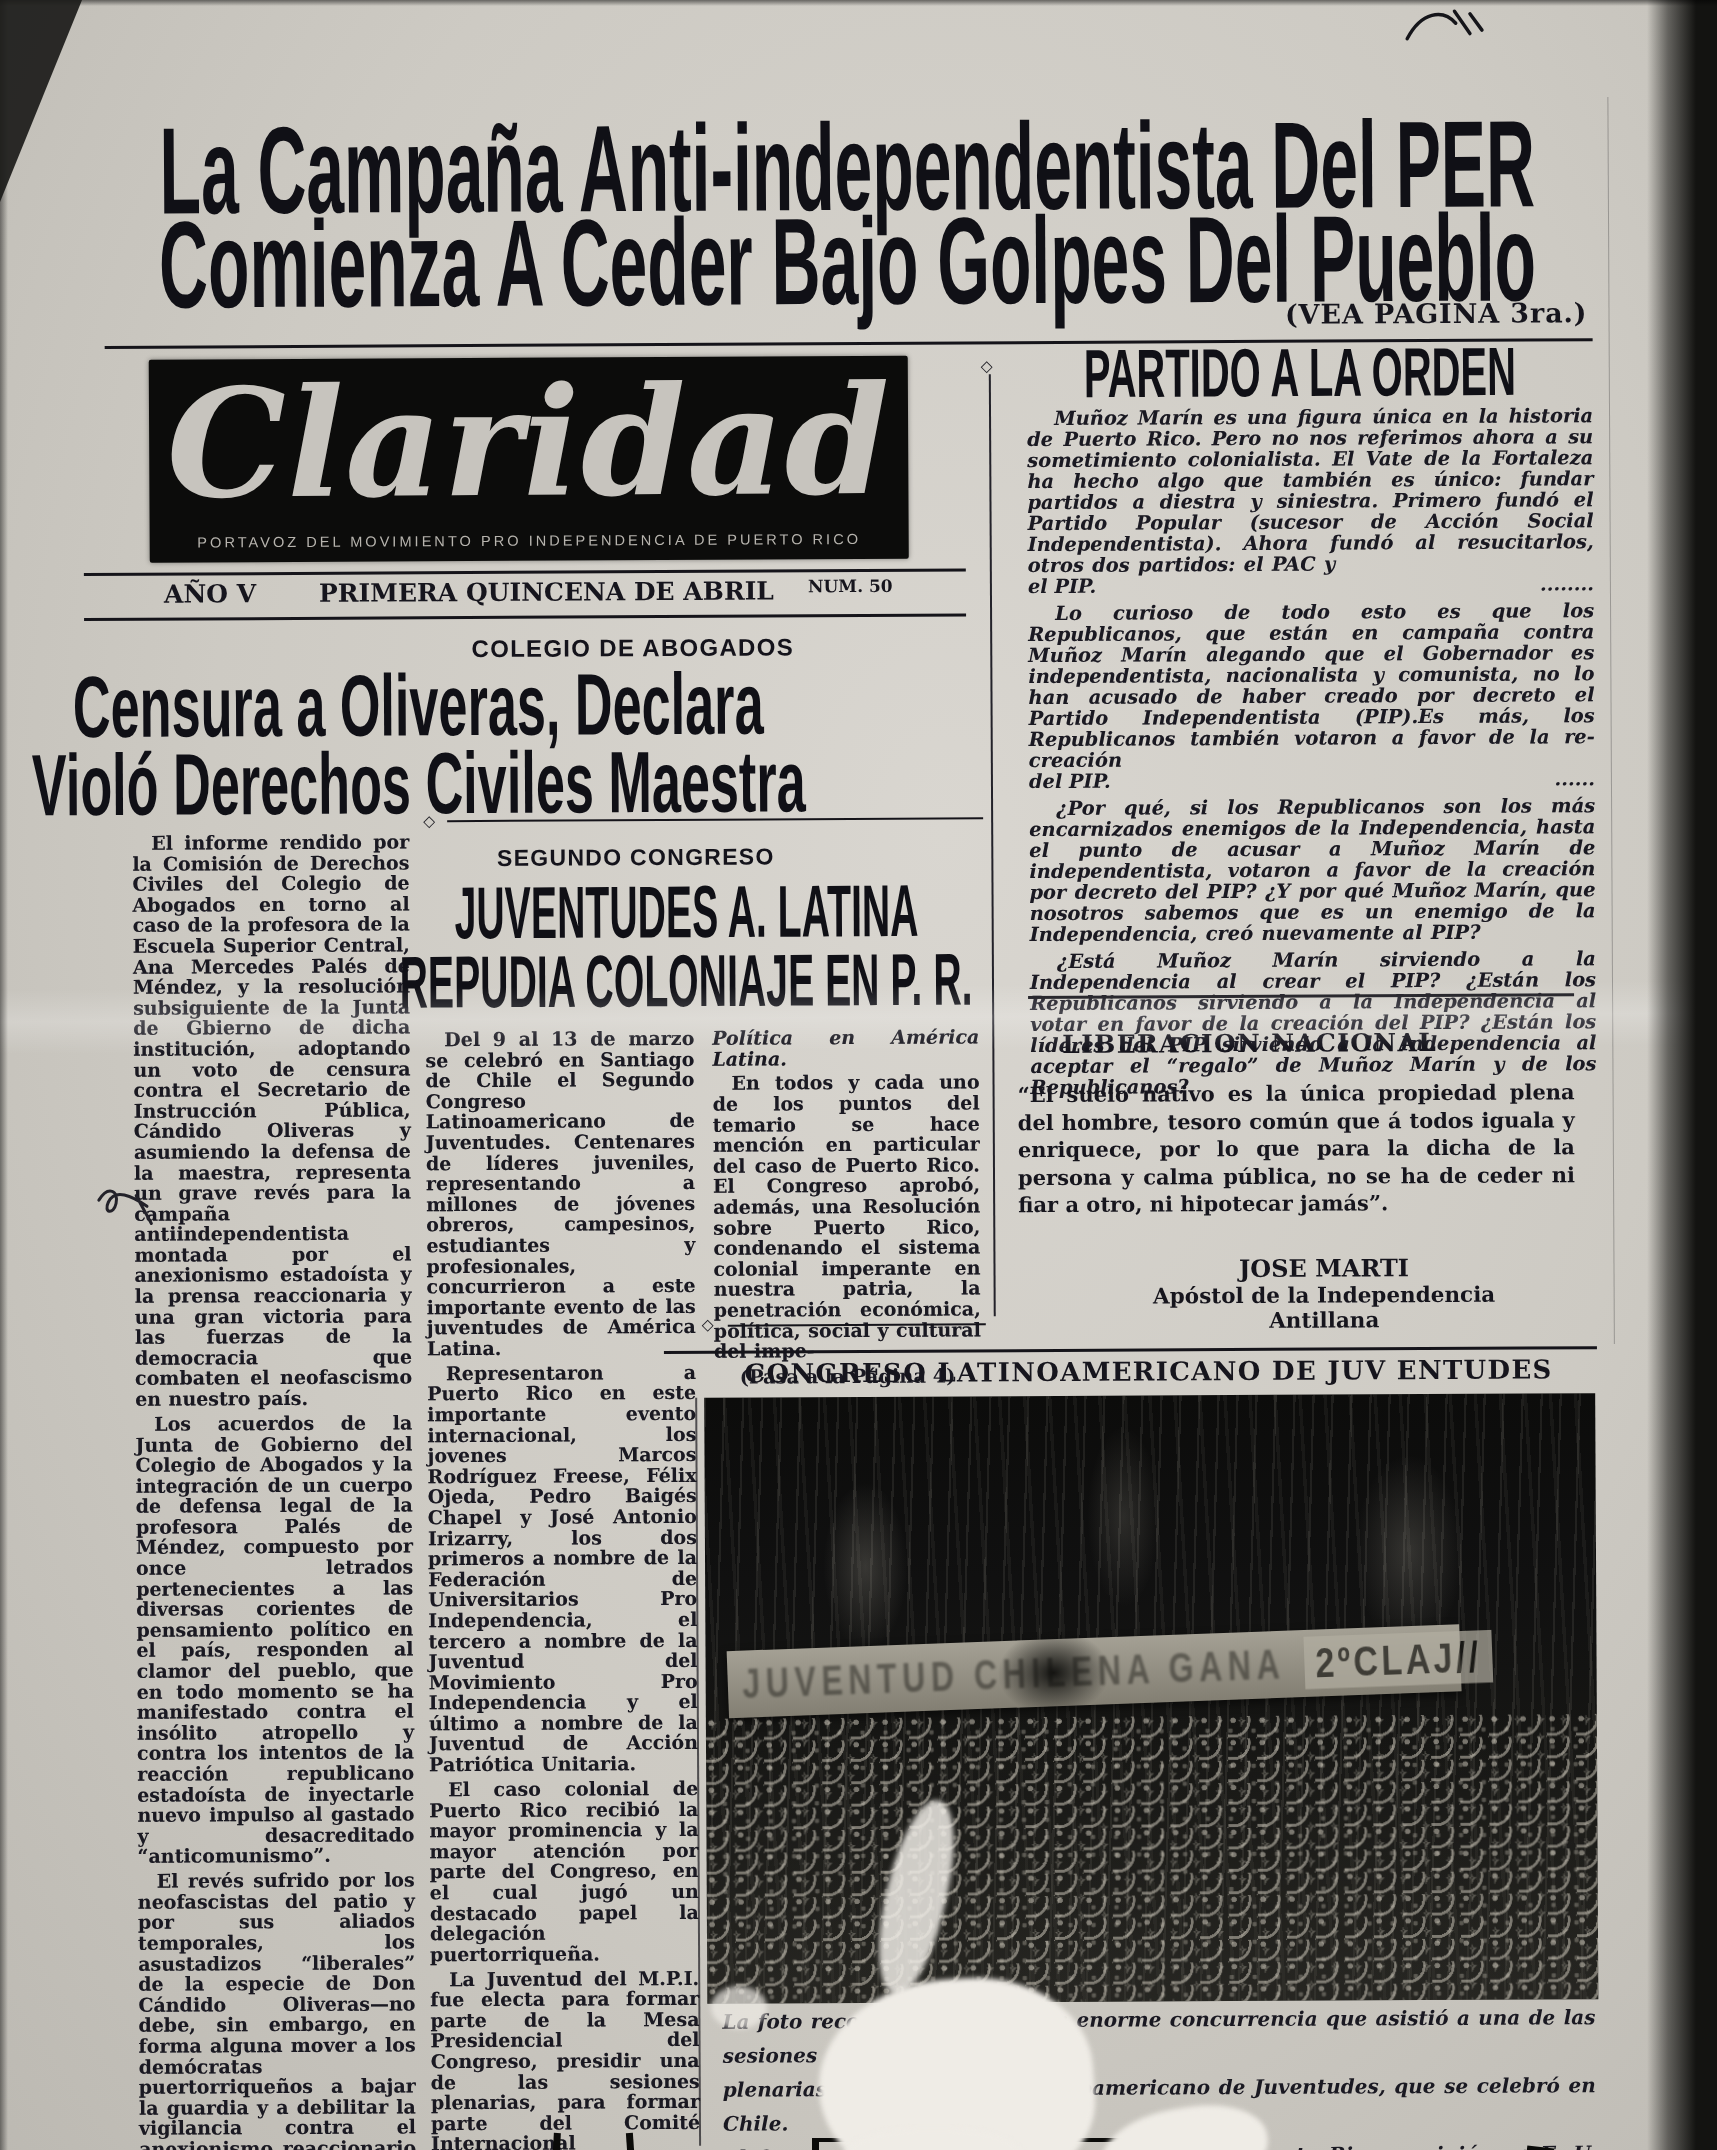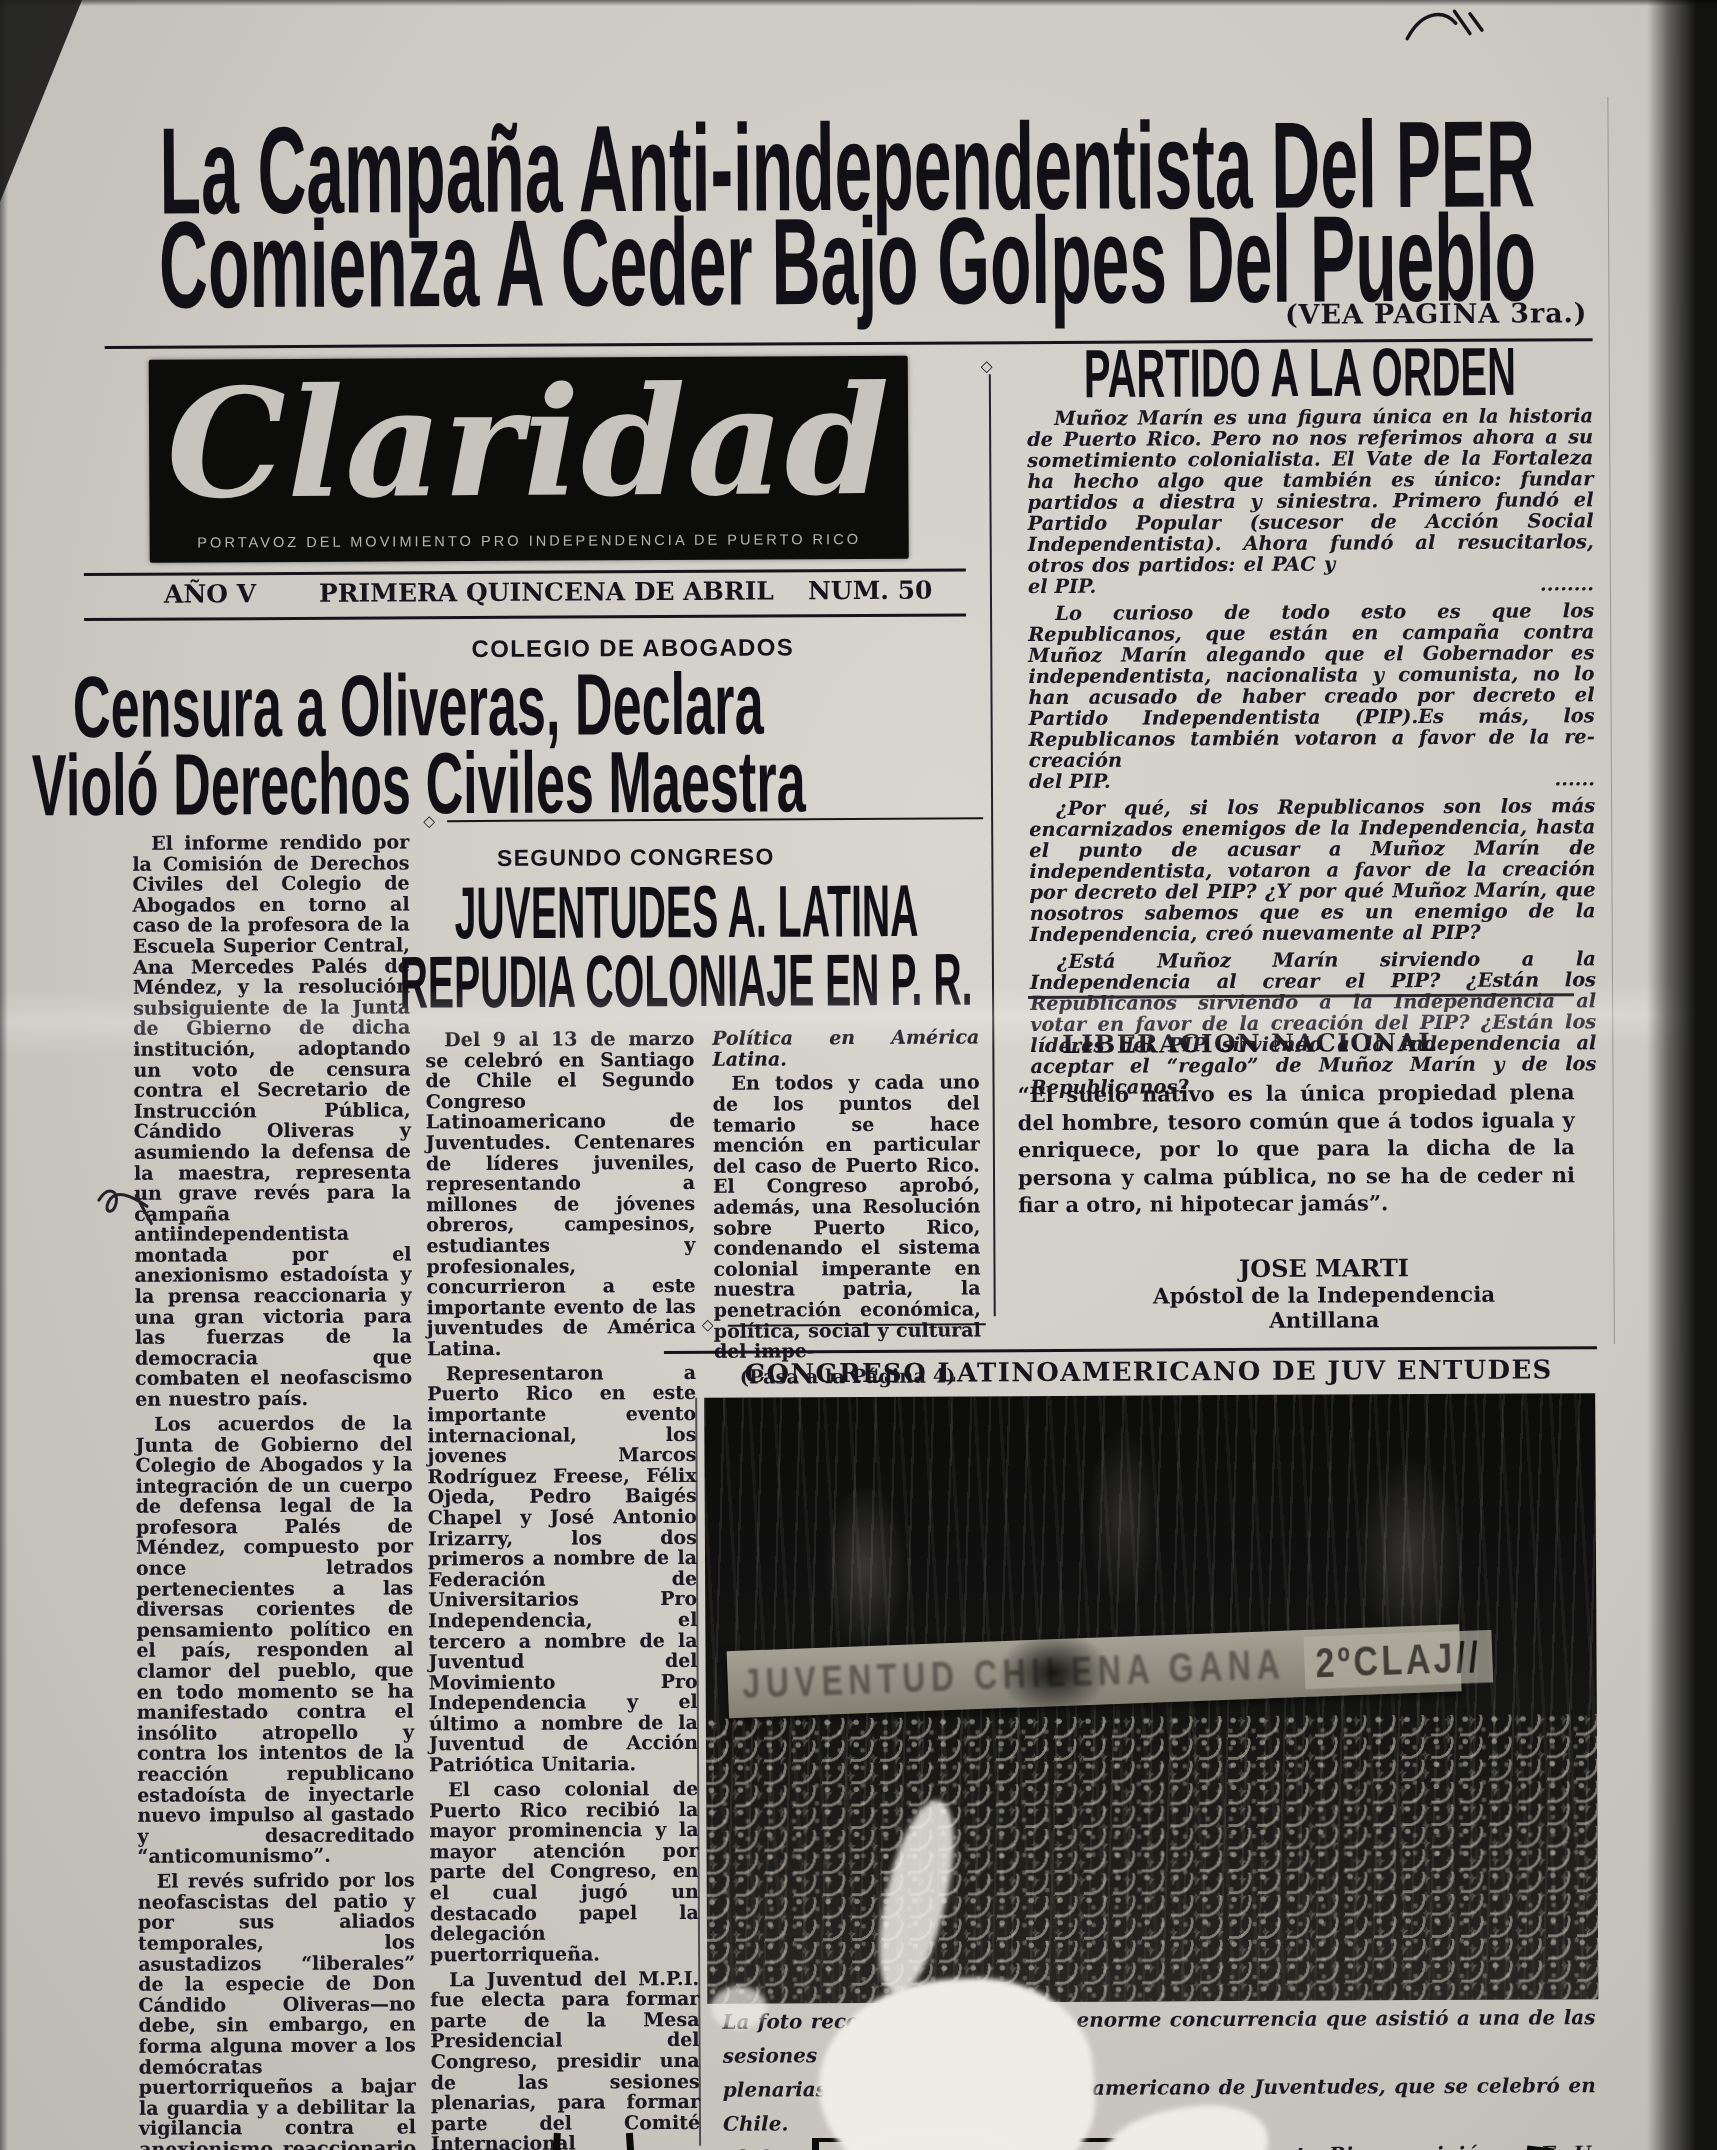--- a/index.html
+++ b/index.html
@@ -53,21 +53,21 @@
     <div class="rule" style="left:108px;top:342px;width:1488px;height:3.4px;"></div>
 
     <div class="abs" style="left:152px;top:356px;width:759px;height:203px;background:#0c0c0b;border-radius:2.2px;box-shadow:0 0 5.2px rgba(0,0,0,.4);">
       <div style="position:absolute;left:0;right:0;top:3.4px;text-align:center;font-style:italic;font-weight:700;font-size:150px;line-height:163px;letter-spacing:0.9px;color:#c7c4be;">Claridad</div>
       <div style="position:absolute;left:0;right:0;bottom:12px;text-align:center;font-family:'Liberation Sans',sans-serif;font-size:14.6px;letter-spacing:3px;color:#b7b4ae;">PORTAVOZ DEL MOVIMIENTO PRO INDEPENDENCIA DE PUERTO RICO</div>
     </div>
 
     <div class="rule" style="left:86px;top:569px;width:882px;height:3px;"></div>
     <div class="abs serifbold" style="left:166px;top:576px;font-size:25px;">AÑO V</div>
     <div class="abs serifbold" style="left:301px;top:576px;width:495px;text-align:center;font-size:25px;">PRIMERA QUINCENA DE ABRIL</div>
-    <div class="abs serifbold" style="left:810px;top:576px;font-size:25px;text-align:center;">NUM. 50</div>
+    <div class="abs serifbold" style="left:810px;top:576px;font-size:17px;text-align:center;">NUM. 50</div>
     <div class="rule" style="left:86px;top:614px;width:882px;height:3px;"></div>
 
     <div class="abs kicker" style="left:355px;top:633px;width:559px;font-size:24px;">COLEGIO DE ABOGADOS</div>
     <div class="abs cond" style="left:0px;top:674px;width:839px;">
       <span style="font-size:58px;transform:scale(.9,1.5);">Censura a Oliveras, Declara</span>
     </div>
     <div class="abs cond" style="left:0px;top:752px;width:839px;">
       <span style="font-size:58px;transform:scale(.9,1.5);">Violó Derechos Civiles Maestra</span>
     </div>
 

